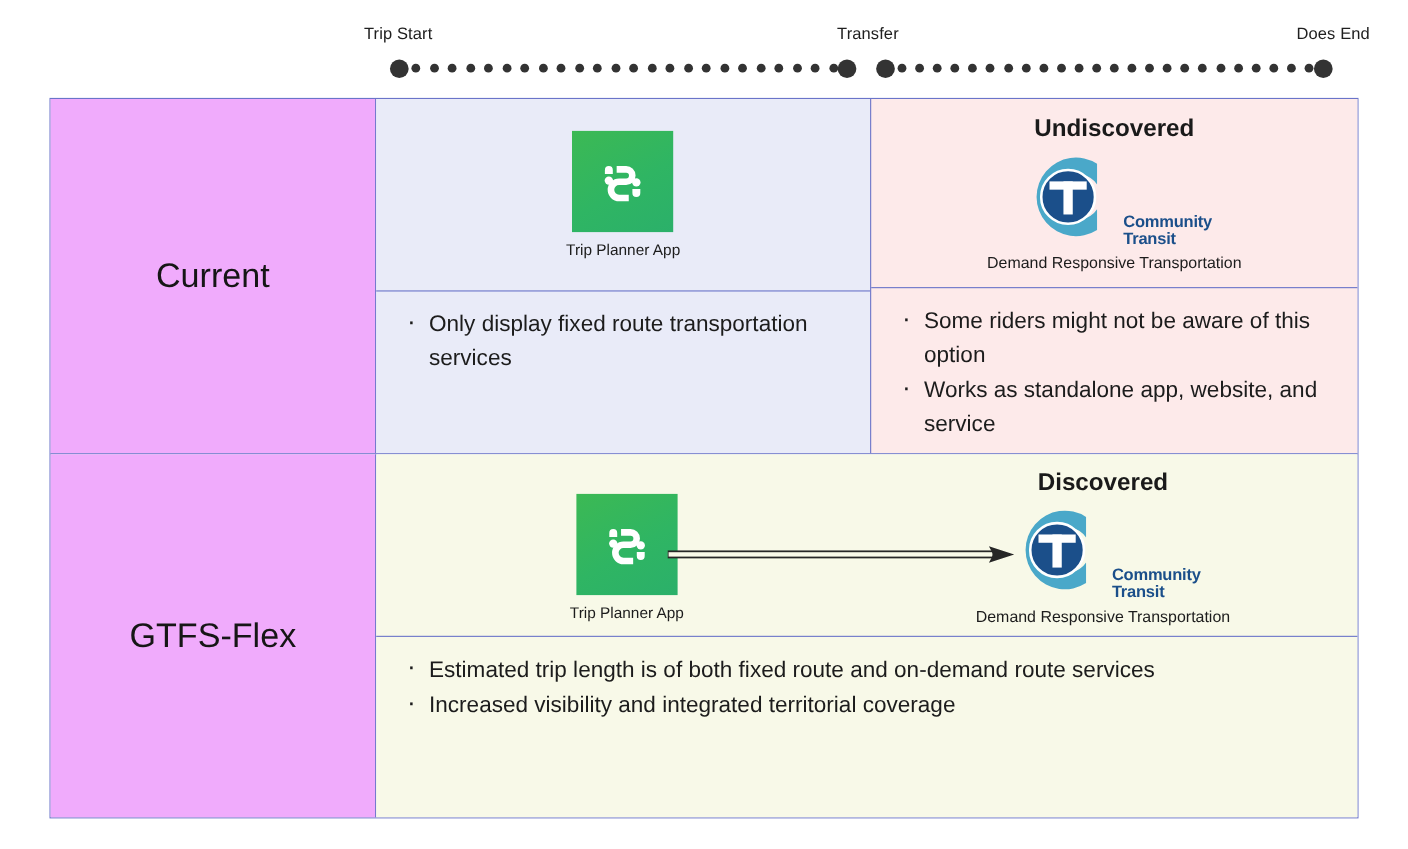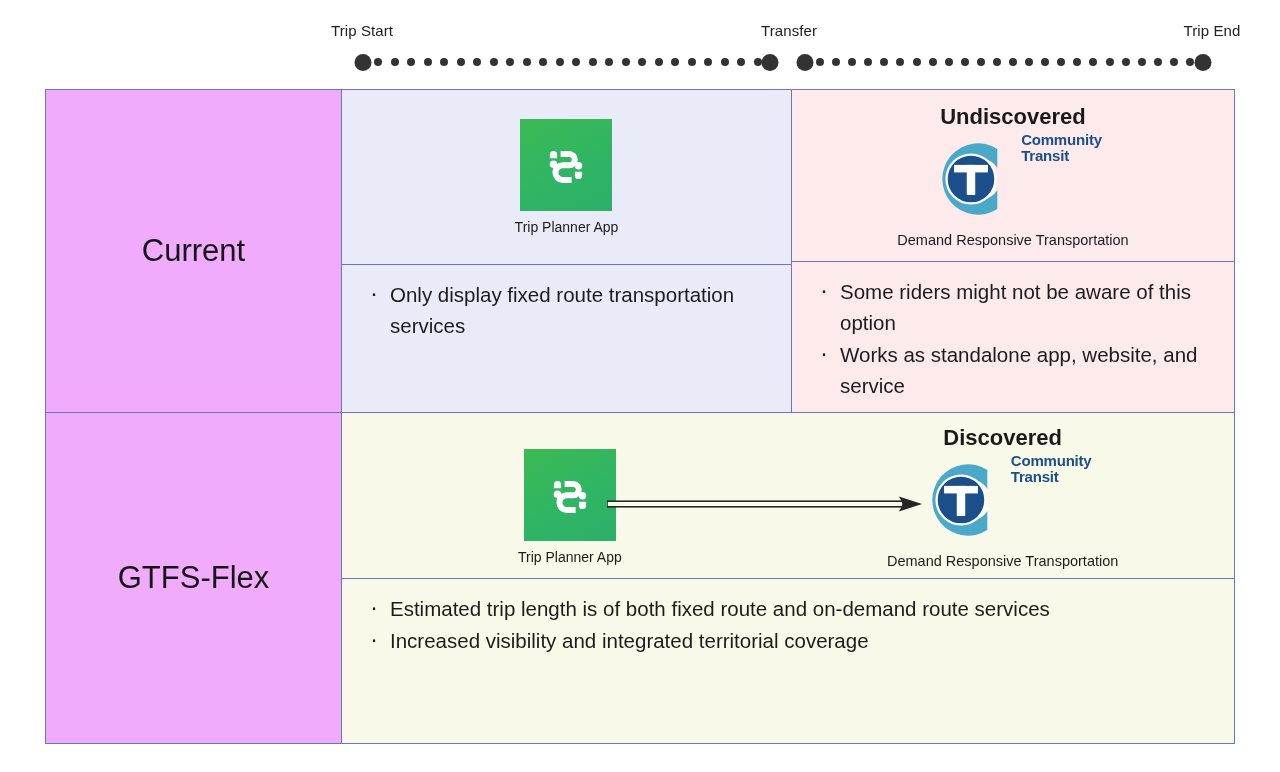--- a/index.html
+++ b/index.html
@@ -183,21 +183,21 @@
   }
   .ct-head {
     font-size: 22px;
     color: #1a1a1a;
     margin-bottom: 2px;
     white-space: nowrap;
     font-weight: bold;
   }
   .ct-logo-row {
     display: flex;
-    align-items: flex-start;
+    align-items: flex-end;
   }
   .ct-word {
     margin-left: 3px;
     font-size: 15px;
     font-weight: bold;
     line-height: 16px;
     color: #1b4f8a;
     letter-spacing: -0.2px;
   }
   .ct-caption {
@@ -233,21 +233,21 @@
   }
 </style>
 </head>
 <body>
 
 <div class="page">
 
   <div class="timeline">
     <div class="tl-label" style="left:362px">Trip Start</div>
     <div class="tl-label" style="left:789px">Transfer</div>
-    <div class="tl-label" style="left:1212px">Trip End</div>
+    <div class="tl-label" style="left:1212px">Does End</div>
 
     <div class="tl-track" id="seg-0" style="left:0;width:1280px">
         <div class="tl-small" style="left: 378px; background: rgb(51, 51, 51);"></div>
         <div class="tl-small" style="left: 394.522px; background: rgb(51, 51, 51);"></div>
         <div class="tl-small" style="left: 411.043px; background: rgb(51, 51, 51);"></div>
         <div class="tl-small" style="left: 427.565px; background: rgb(51, 51, 51);"></div>
         <div class="tl-small" style="left: 444.087px; background: rgb(51, 51, 51);"></div>
         <div class="tl-small" style="left: 460.609px; background: rgb(51, 51, 51);"></div>
         <div class="tl-small" style="left: 477.13px; background: rgb(51, 51, 51);"></div>
         <div class="tl-small" style="left: 493.652px; background: rgb(51, 51, 51);"></div>

